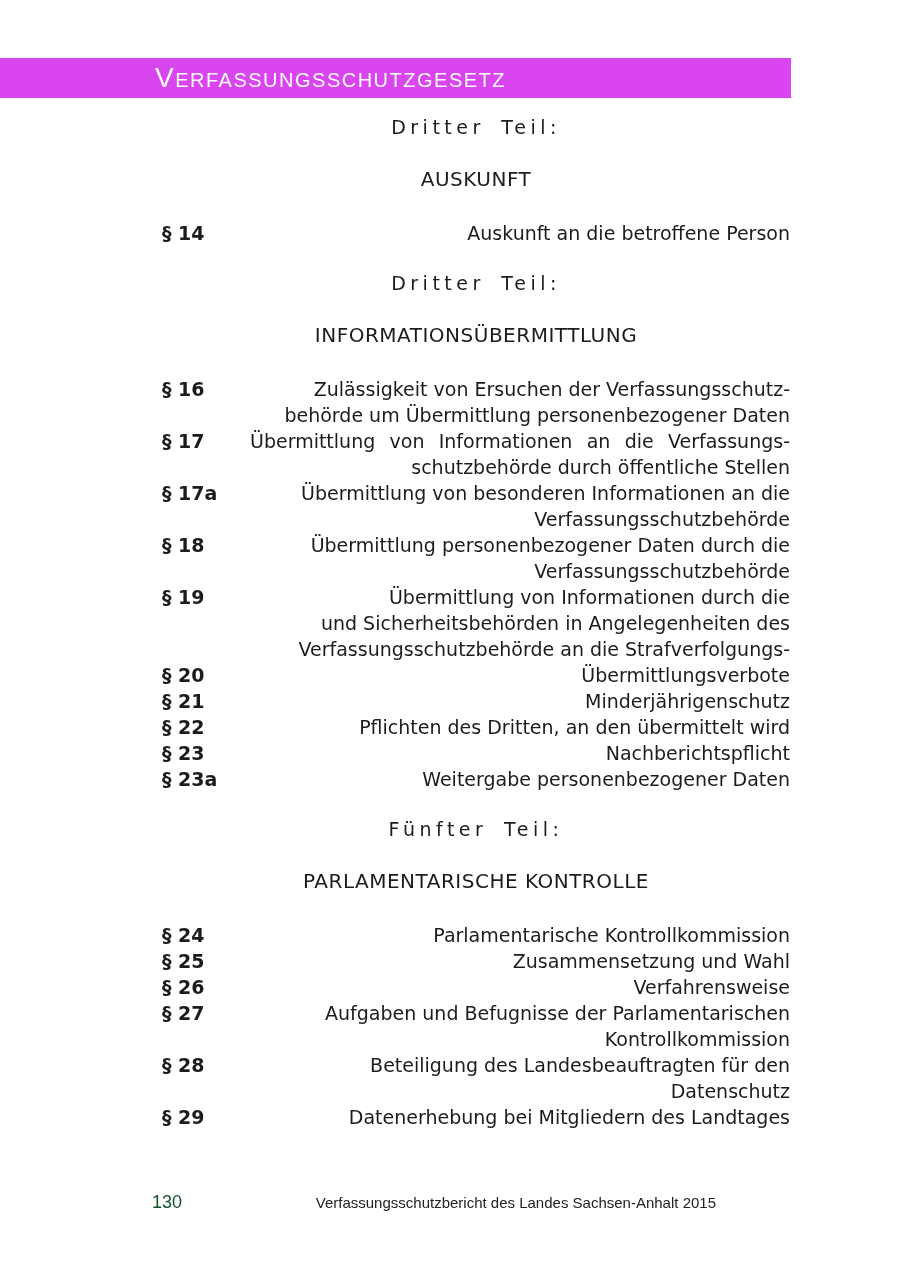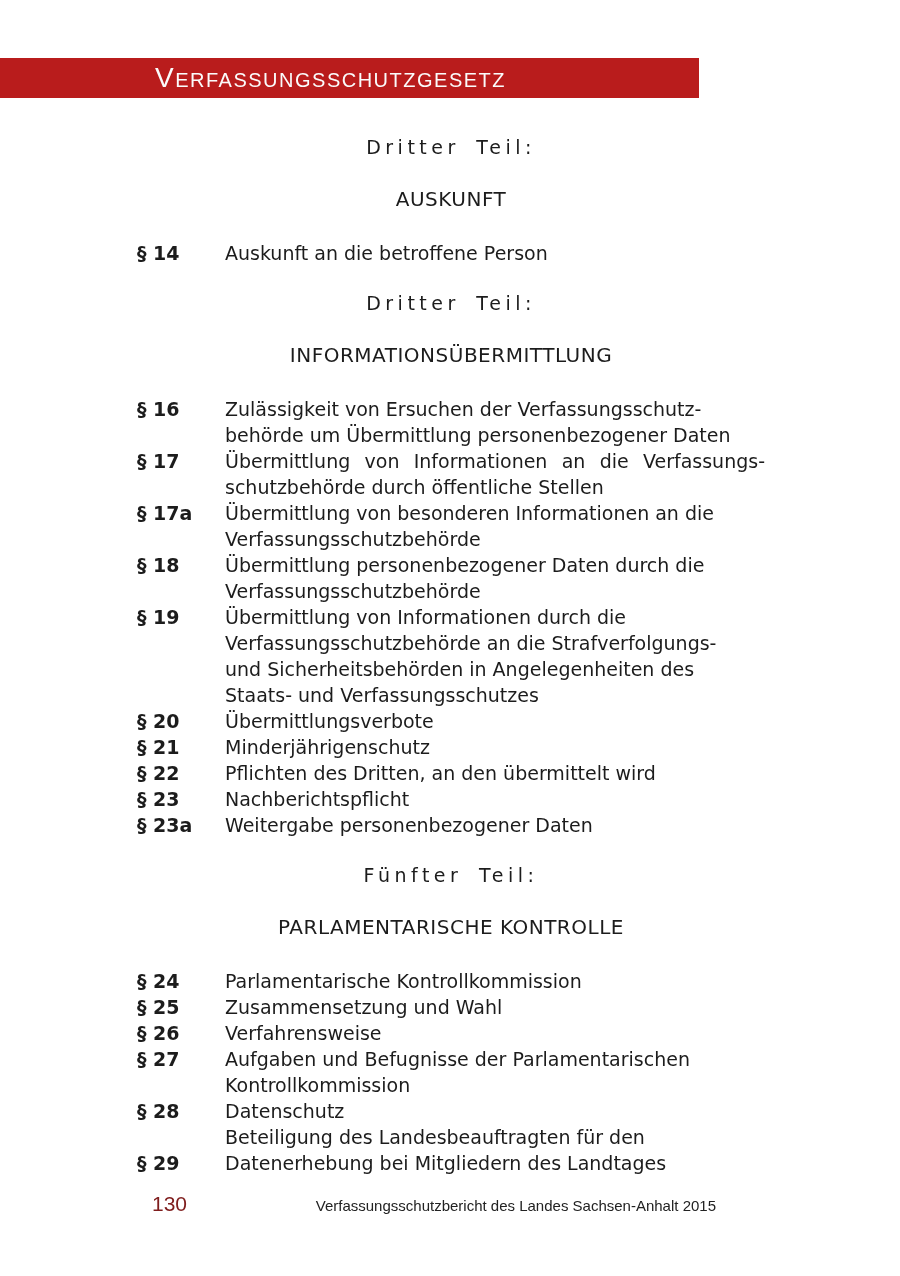--- a/index.html
+++ b/index.html
@@ -1,50 +1,50 @@
 <!DOCTYPE html>
 <html><head>
 <meta charset="utf-8">
 <style>
   html,body { margin:0; padding:0; background:#ffffff; }
   .page {
     position:relative; width:900px; height:1276px; background:#ffffff;
     font-family:"DejaVu Sans", sans-serif; color:#1c1c1c; overflow:hidden;
   }
   .header-bar {
-    position:absolute; top:58px; left:0; width:699px; height:40px;
-    background:#b91c1c; display:flex; align-items:center;
+    position:absolute; top:58px; left:0; width:791px; height:40px;
+    background:#d946ef; display:flex; align-items:center;
   }
   .header-title {
     color:#fbfbfb; font-family:"Liberation Sans", sans-serif;
     font-size:20px; letter-spacing:1.5px; padding-left:155px;
     font-weight:400; line-height:1; white-space:nowrap;
   }
   .header-title .initial { font-size:28px; }
-  .content { position:absolute; top:98px; left:137px; width:628px; padding-top:16px;margin-top:20px; }
+  .content { position:absolute; top:98px; left:162px; width:628px; padding-top:16px; }
   .part-heading {
     text-align:center; font-size:19px; letter-spacing:4.5px; word-spacing:6px;
     margin:24px 0 26px; line-height:26px; white-space:nowrap;
   }
   .section:first-child .part-heading { margin-top:0; }
   .part-title {
     text-align:center; font-size:20px; font-weight:normal; letter-spacing:0.5px;
     margin:0 0 28px; line-height:26px; white-space:nowrap;
   }
   .entry { display:flex; font-size:19px; line-height:26px; }
   .entry-ref { width:88px; flex:none;font-weight:bold; }
   .entry-text { flex:1; min-width:0; }
-  .entry-text .line { line-height:26px; }
+  .entry-text .line { line-height:26px;text-align:right; }
   .entry-text .line.jline { text-align:justify; text-align-last:justify; }
   .footer {
     position:absolute; left:152px; top:1192px; width:564px;
     display:flex; justify-content:space-between; align-items:baseline;
     font-family:"Liberation Sans", sans-serif;
   }
-  .page-num { font-size:21px; color:#7f1d1d; }
+  .page-num { font-size:18px; color:#14532d; }
   .report-title { font-size:15px; color:#222222; }
 </style>
 </head>
 <body>
 
 <div class="page">
 
   <div class="header-bar">
     <span class="header-title"><span class="initial">V</span><span>ERFASSUNGSSCHUTZGESETZ</span></span>
   </div>
@@ -88,23 +88,22 @@
           <span class="entry-ref">§ 18</span>
           <div class="entry-text">
             <div class="line">Übermittlung personenbezogener Daten durch die</div>
             <div class="line">Verfassungsschutzbehörde</div>
           </div>
         </div>
         <div class="entry">
           <span class="entry-ref">§ 19</span>
           <div class="entry-text">
             <div class="line">Übermittlung von Informationen durch die</div>
+            <div class="line">und Sicherheitsbehörden in Angelegenheiten des</div>
             <div class="line">Verfassungsschutzbehörde an die Strafverfolgungs-</div>
-            <div class="line">und Sicherheitsbehörden in Angelegenheiten des</div>
-            <div class="line">Staats- und Verfassungsschutzes</div>
           </div>
         </div>
         <div class="entry">
           <span class="entry-ref">§ 20</span>
           <div class="entry-text">
             <div class="line">Übermittlungsverbote</div>
           </div>
         </div>
         <div class="entry">
           <span class="entry-ref">§ 21</span>
@@ -155,22 +154,22 @@
         <div class="entry">
           <span class="entry-ref">§ 27</span>
           <div class="entry-text">
             <div class="line">Aufgaben und Befugnisse der Parlamentarischen</div>
             <div class="line">Kontrollkommission</div>
           </div>
         </div>
         <div class="entry">
           <span class="entry-ref">§ 28</span>
           <div class="entry-text">
+            <div class="line">Beteiligung des Landesbeauftragten für den</div>
             <div class="line">Datenschutz</div>
-            <div class="line">Beteiligung des Landesbeauftragten für den</div>
           </div>
         </div>
         <div class="entry">
           <span class="entry-ref">§ 29</span>
           <div class="entry-text">
             <div class="line">Datenerhebung bei Mitgliedern des Landtages</div>
           </div>
         </div>
       </div>
     </div>

